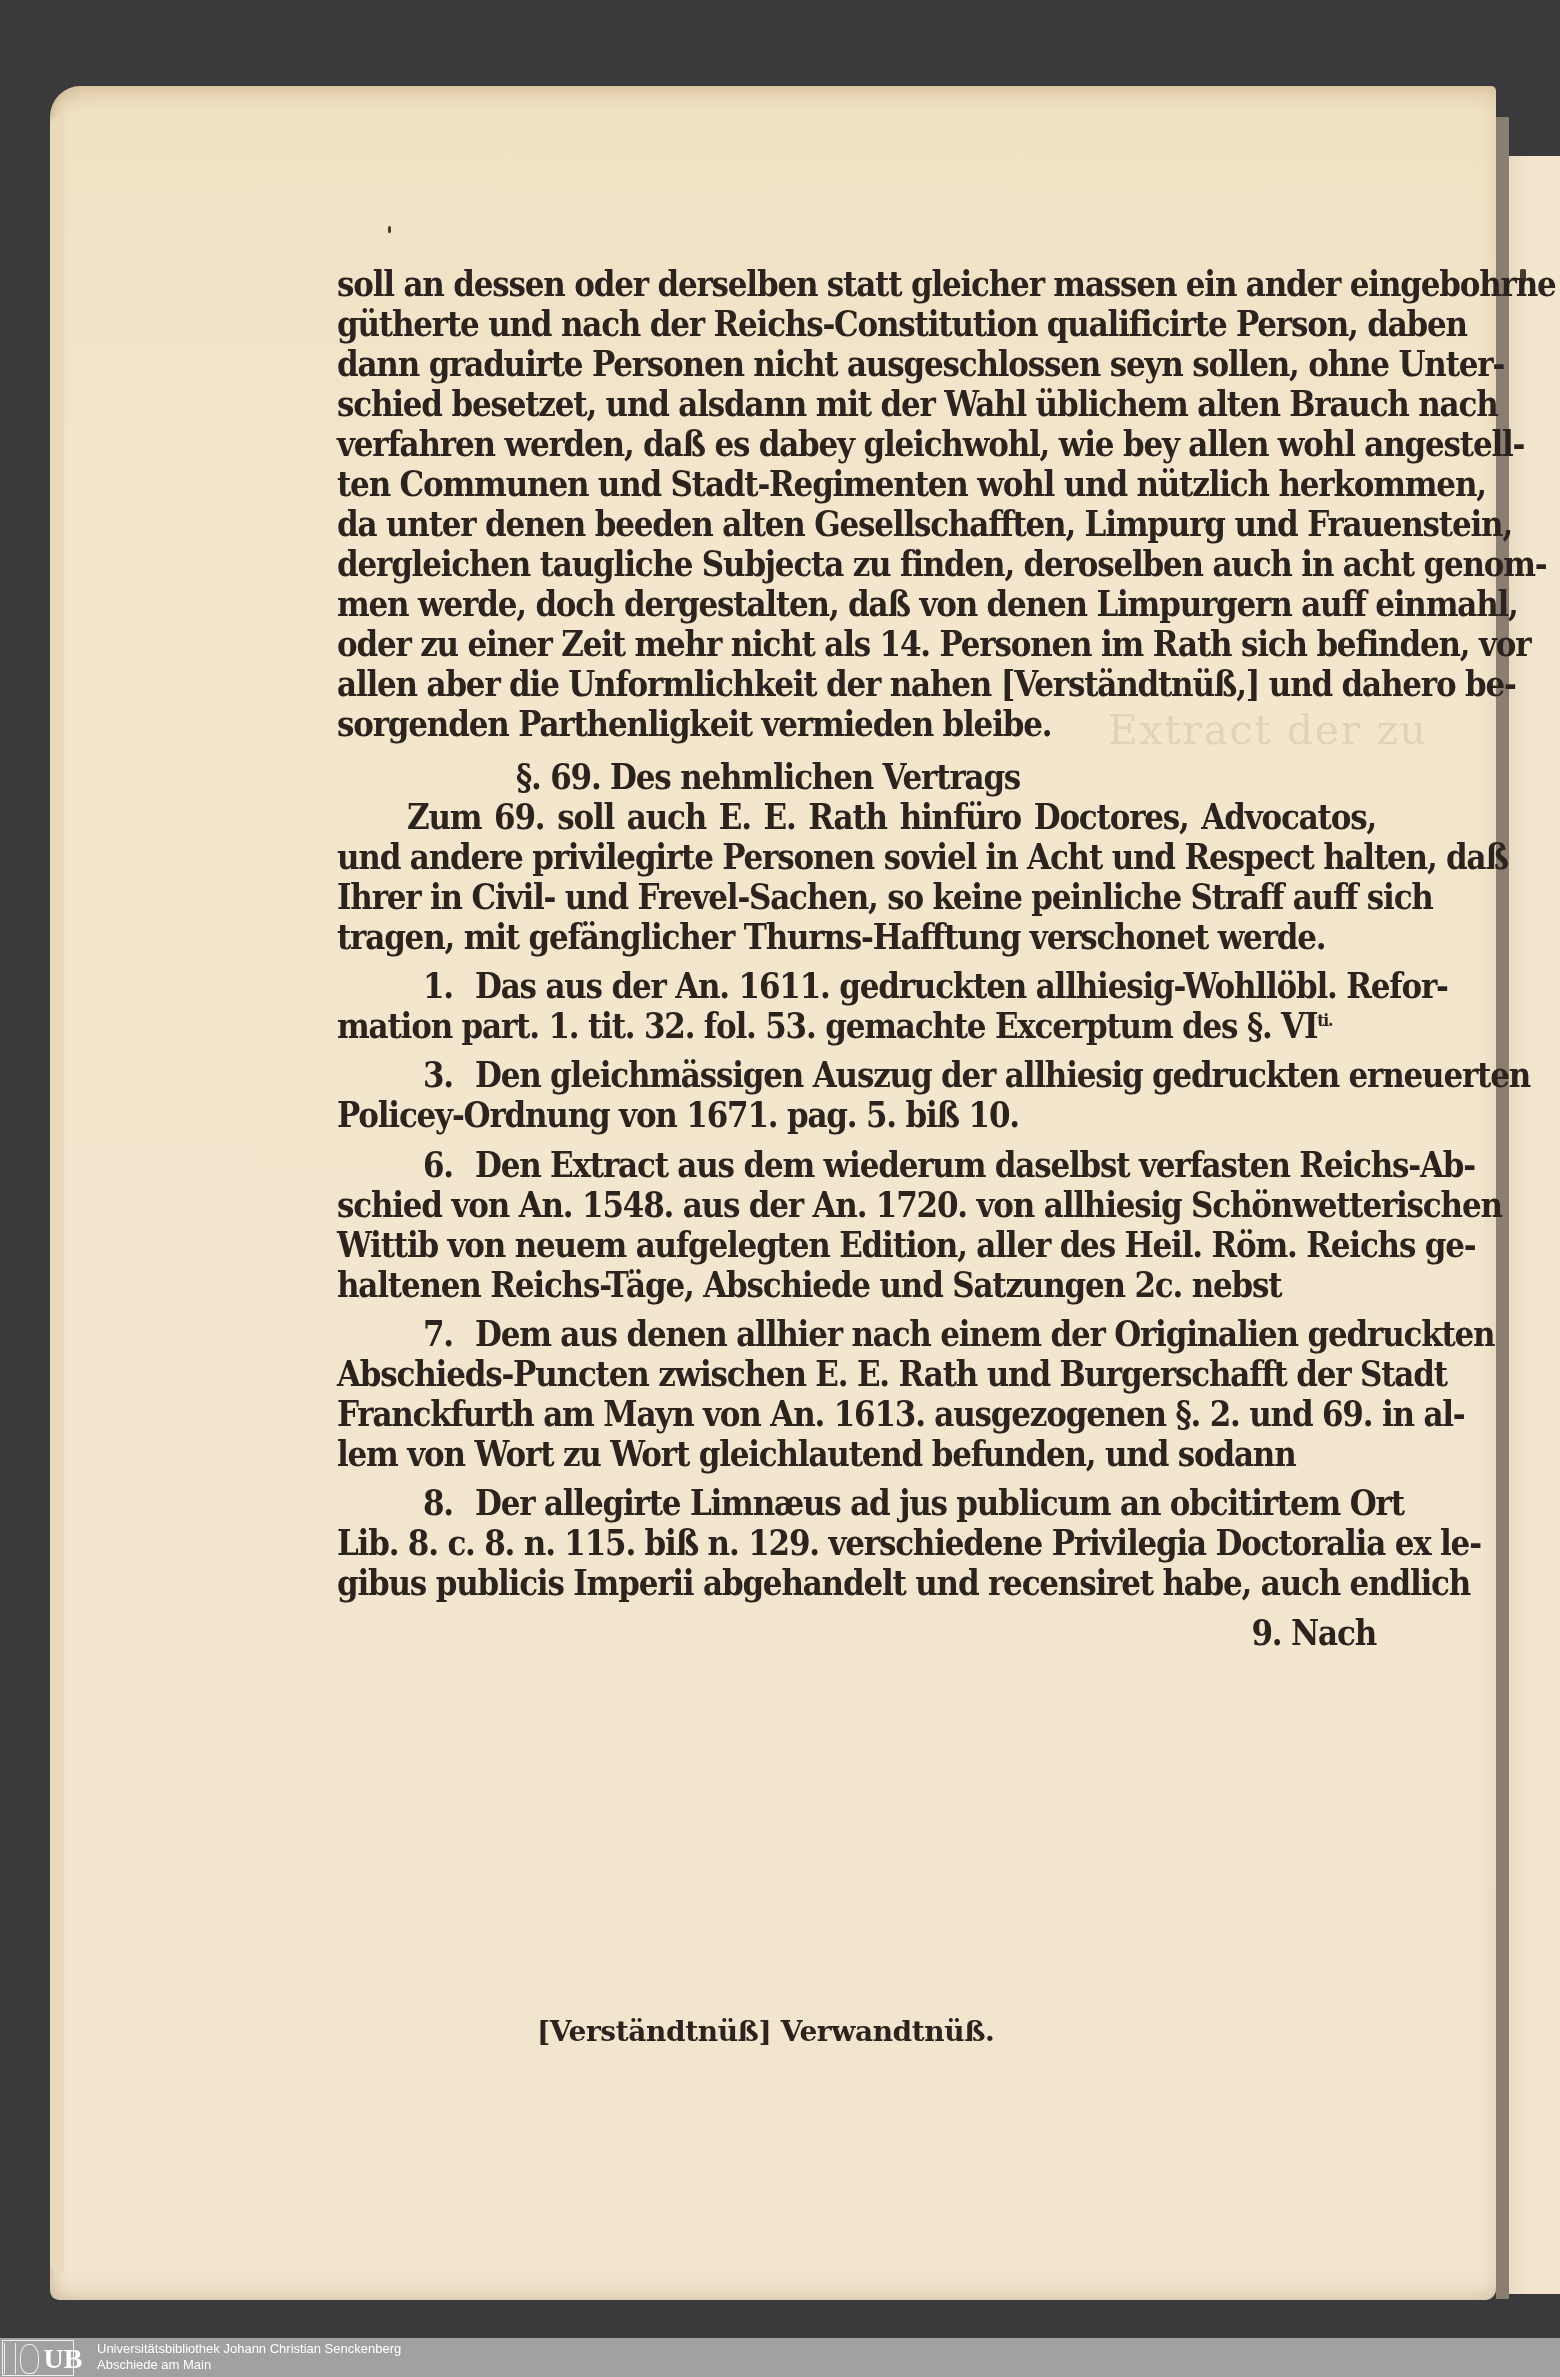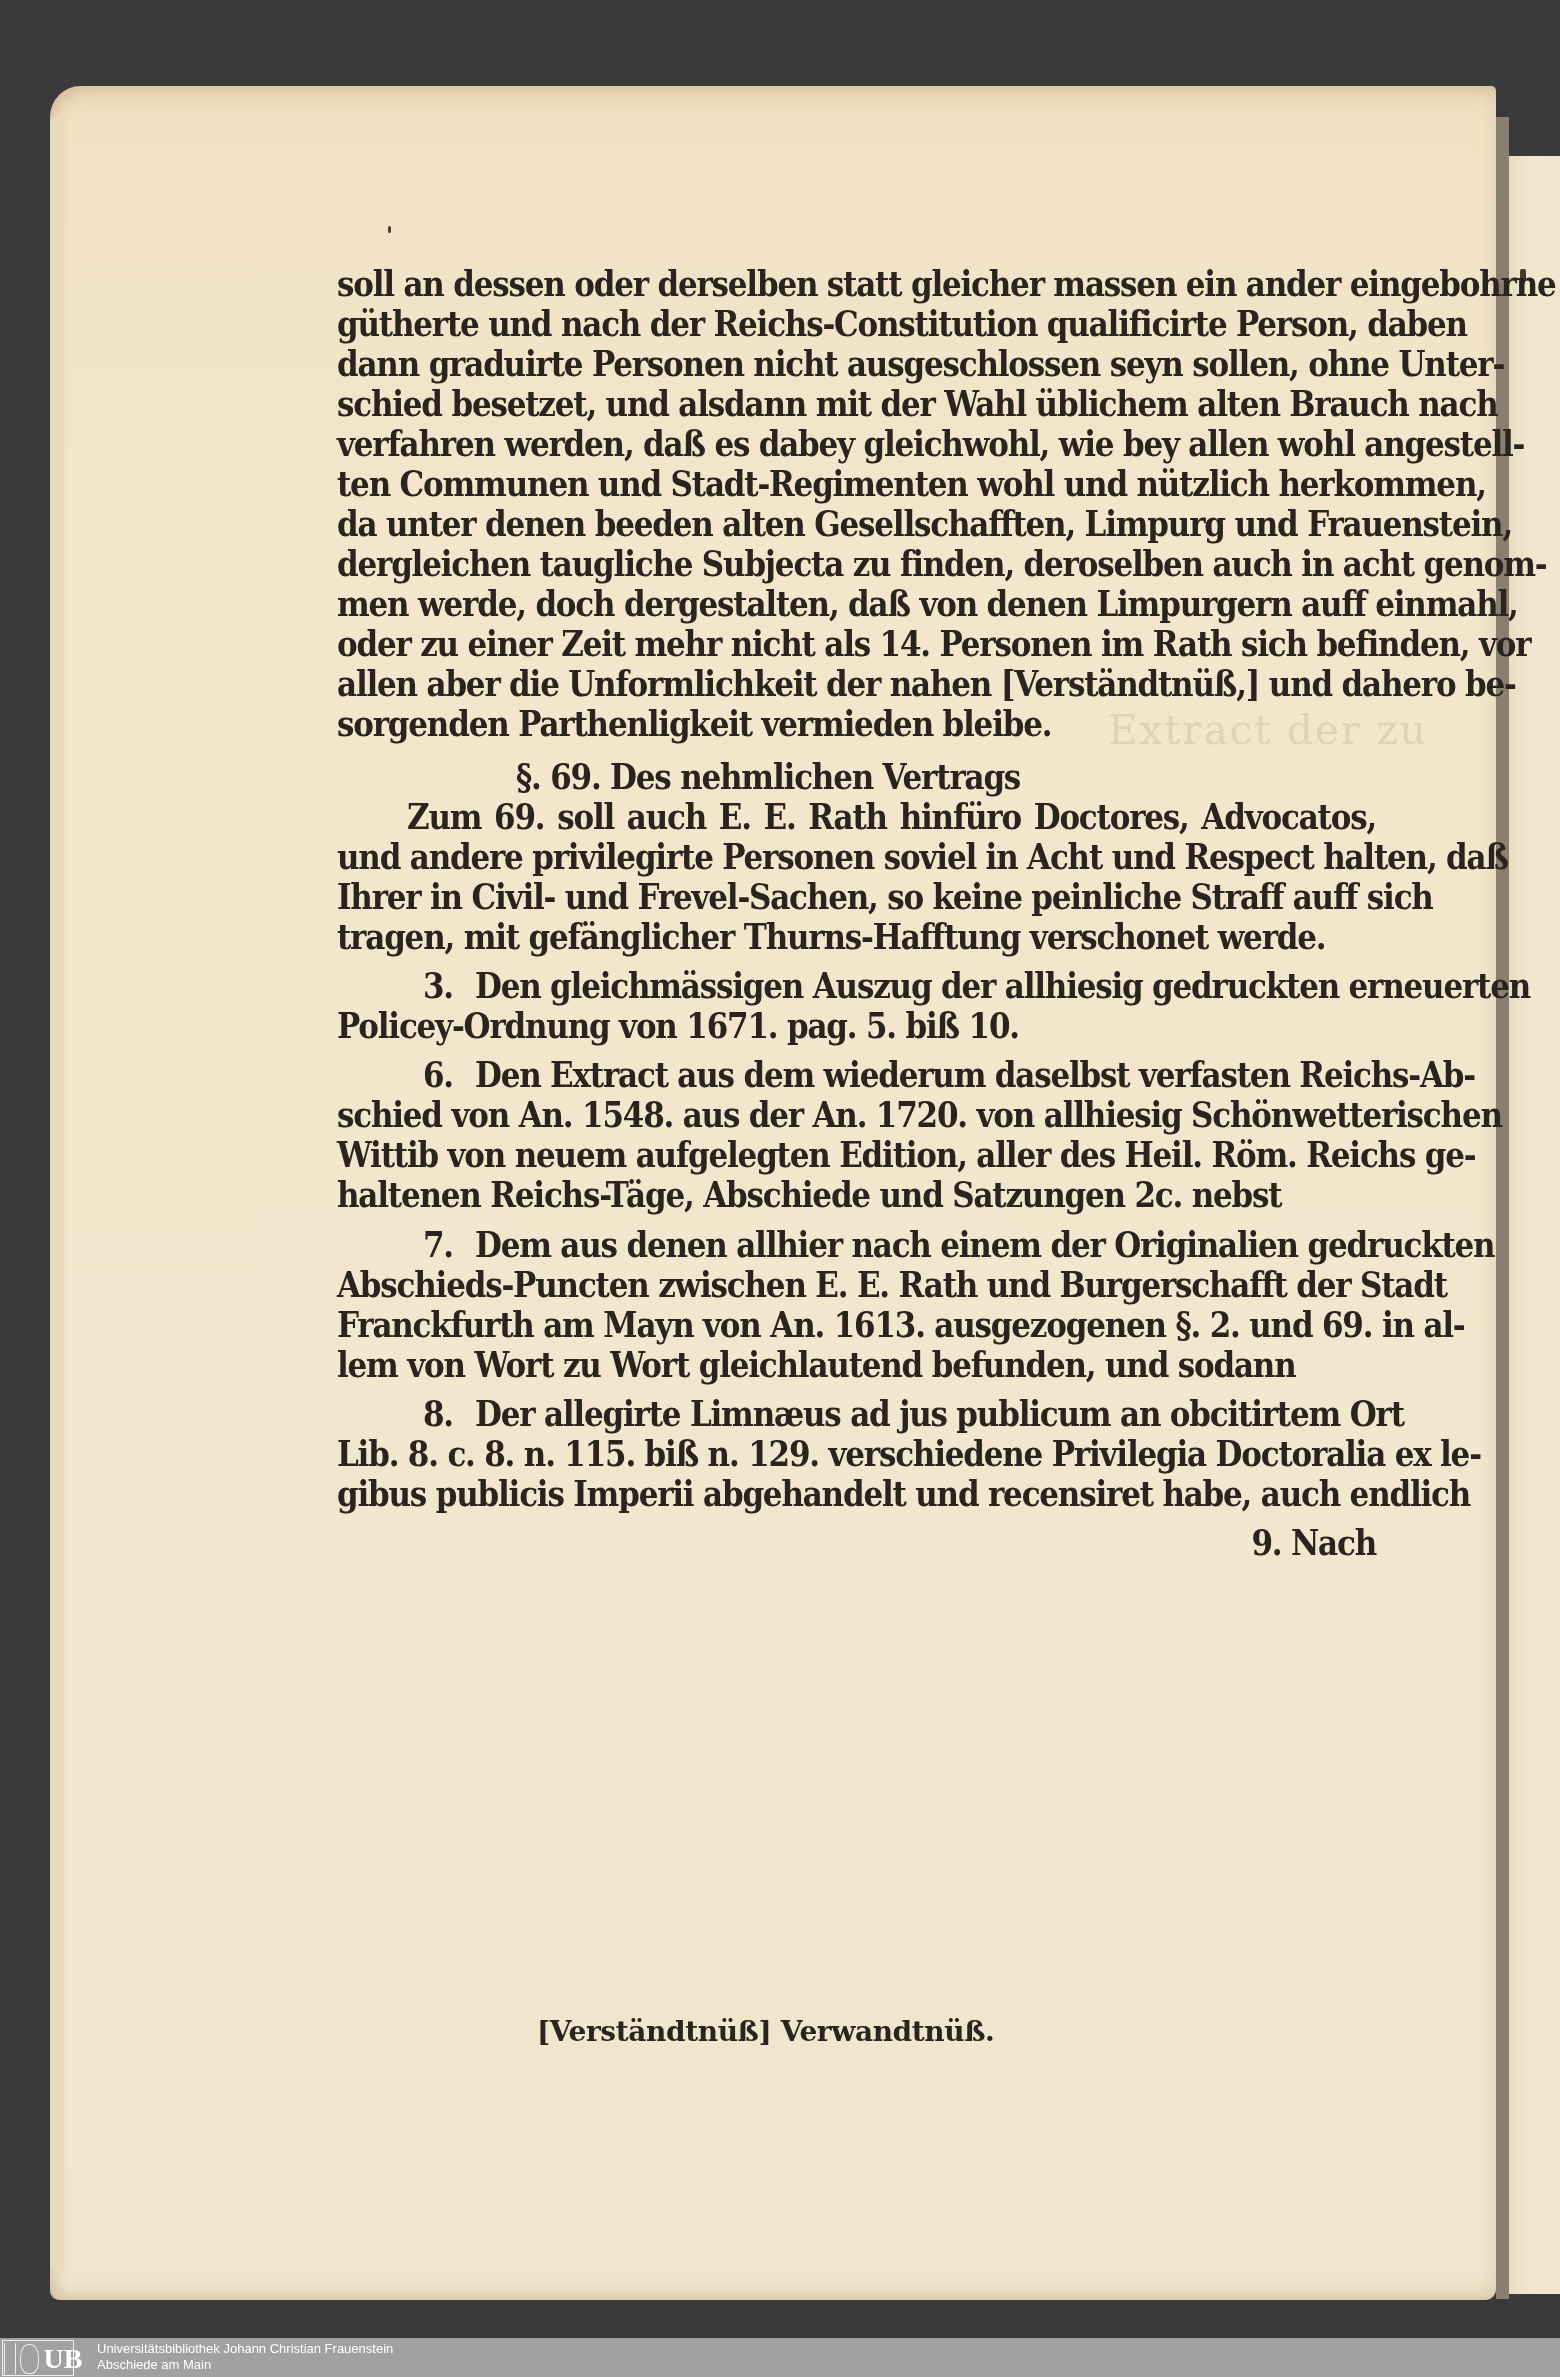--- a/index.html
+++ b/index.html
@@ -97,20 +97,24 @@
   <div>
     <div class="line indent">Zum 69. soll auch E. E. Rath hinfüro Doctores, Advocatos,</div>
     <div class="line">und andere privilegirte Personen soviel in Acht und Respect halten, daß</div>
     <div class="line">Ihrer in Civil- und Frevel-Sachen, so keine peinliche Straff auff sich</div>
     <div class="line last">tragen, mit gefänglicher Thurns-Hafftung verschonet werde.</div>
   </div>
 
 
   <div id="items">
       <div>
+        <div class="line item gap"><span style="margin-right: 22px;">1.</span><span>Das aus der An. 1611. gedruckten allhiesig-Wohllöbl. Refor-</span></div>
+        <div class="line last"><span>mation part. 1. tit. 32. fol. 53. gemachte Excerptum des §. VI</span><sup>ti.</sup></div>
+      </div>
+      <div>
         <div class="line item gap"><span style="margin-right: 22px;">3.</span><span>Den gleichmässigen Auszug der allhiesig gedruckten erneuerten</span></div>
         <div class="line last"><span>Policey-Ordnung von 1671. pag. 5. biß 10.</span></div>
       </div>
       <div>
         <div class="line item gap"><span style="margin-right: 22px;">6.</span><span>Den Extract aus dem wiederum daselbst verfasten Reichs-Ab-</span></div>
         <div class="line"><span>schied von An. 1548. aus der An. 1720. von allhiesig Schönwetterischen</span></div>
         <div class="line"><span>Wittib von neuem aufgelegten Edition, aller des Heil. Röm. Reichs ge-</span></div>
         <div class="line last"><span>haltenen Reichs-Täge, Abschiede und Satzungen 2c. nebst</span></div>
       </div>
       <div>
@@ -131,16 +135,16 @@
 
 <div class="footnote">[Verständtnüß] Verwandtnüß.</div>
 
 <div class="footer-bar"></div>
 <div class="ub-logo">
   <div class="book"></div>
   <div class="face"></div>
   <div class="ub-text">UB</div>
 </div>
 <div class="footer-text">
-  <div>Universitätsbibliothek Johann Christian Frauenstein</div>
+  <div>Universitätsbibliothek Johann Christian Senckenberg</div>
   <div>Abschiede am Main</div>
 </div>
 
 
 </body></html>

